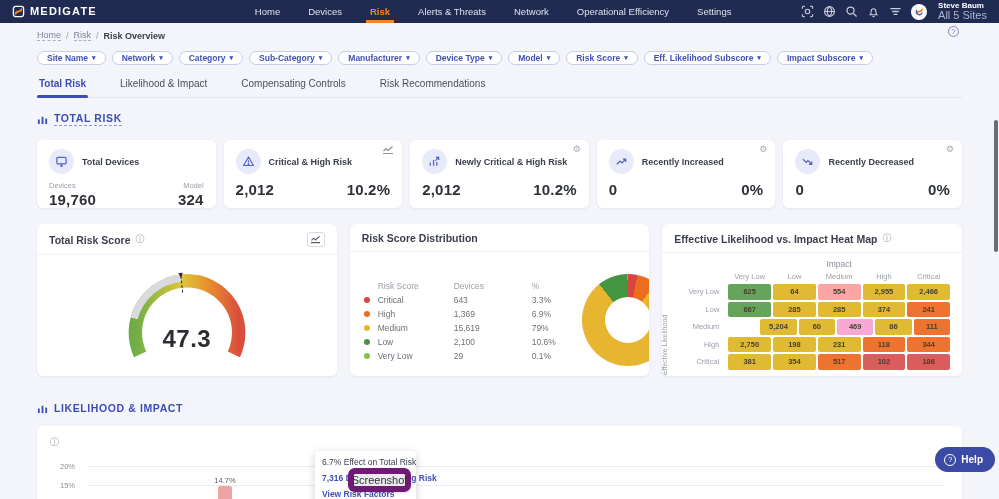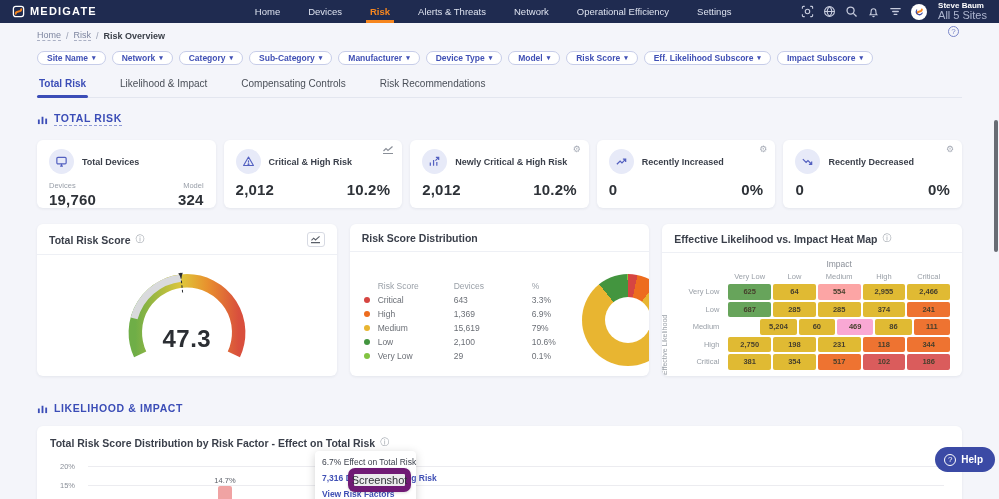--- a/index.html
+++ b/index.html
@@ -470,21 +470,20 @@
     <svg width="11" height="11" viewBox="0 0 12 12">
       <rect x="1" y="6" width="2" height="5" fill="#3b4db7"></rect>
         <rect x="5" y="3" width="2" height="8" fill="#3b4db7"></rect>
         <rect x="9" y="5" width="2" height="6" fill="#3b4db7"></rect>
     </svg>
     <span>LIKELIHOOD &amp; IMPACT</span>
   </div>
 
   <div class="bottom-card">
     <div class="bottom-title">
-      <span>Total Risk Score Distribution by Risk Factor - Effect on Total Risk</span>
       <span class="info-ic">ⓘ</span>
     </div>
     <div class="chart-area">
       <div class="ylabel">% Of Total Risk</div>
       <div class="gridline" style="top:13px;"></div>
       <div class="gridline" style="top:32px;"></div>
       <div class="ytick" style="top:9px;">20%</div>
       <div class="ytick" style="top:28px;">15%</div>
       <div class="bar-label" style="left: 166px; top: 23.052px;" id="bar-label-0">14.7%</div>
       <div class="bar" style="left: 181px; background-color: rgb(240, 163, 163); top: 32.552px; height: 56.448px;" id="bar-0"></div>

